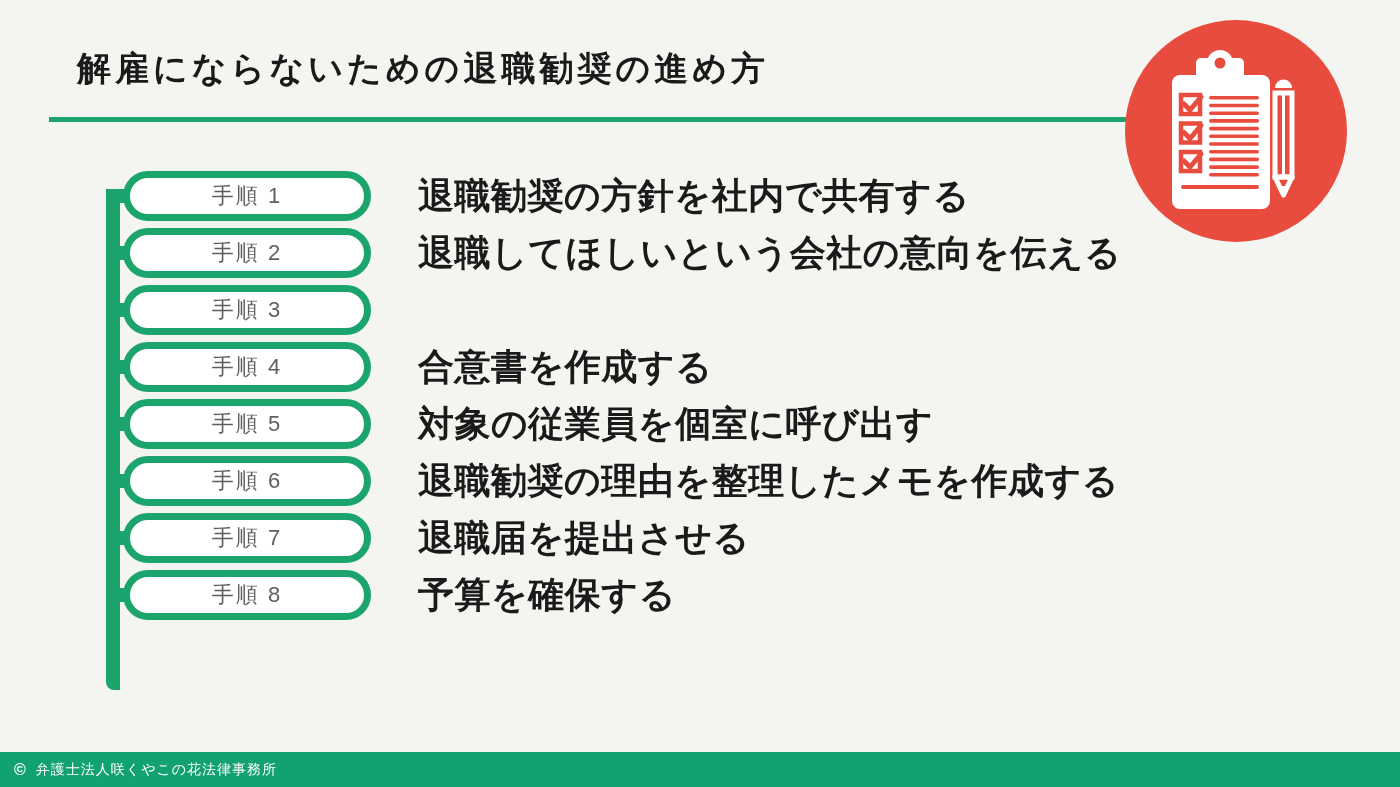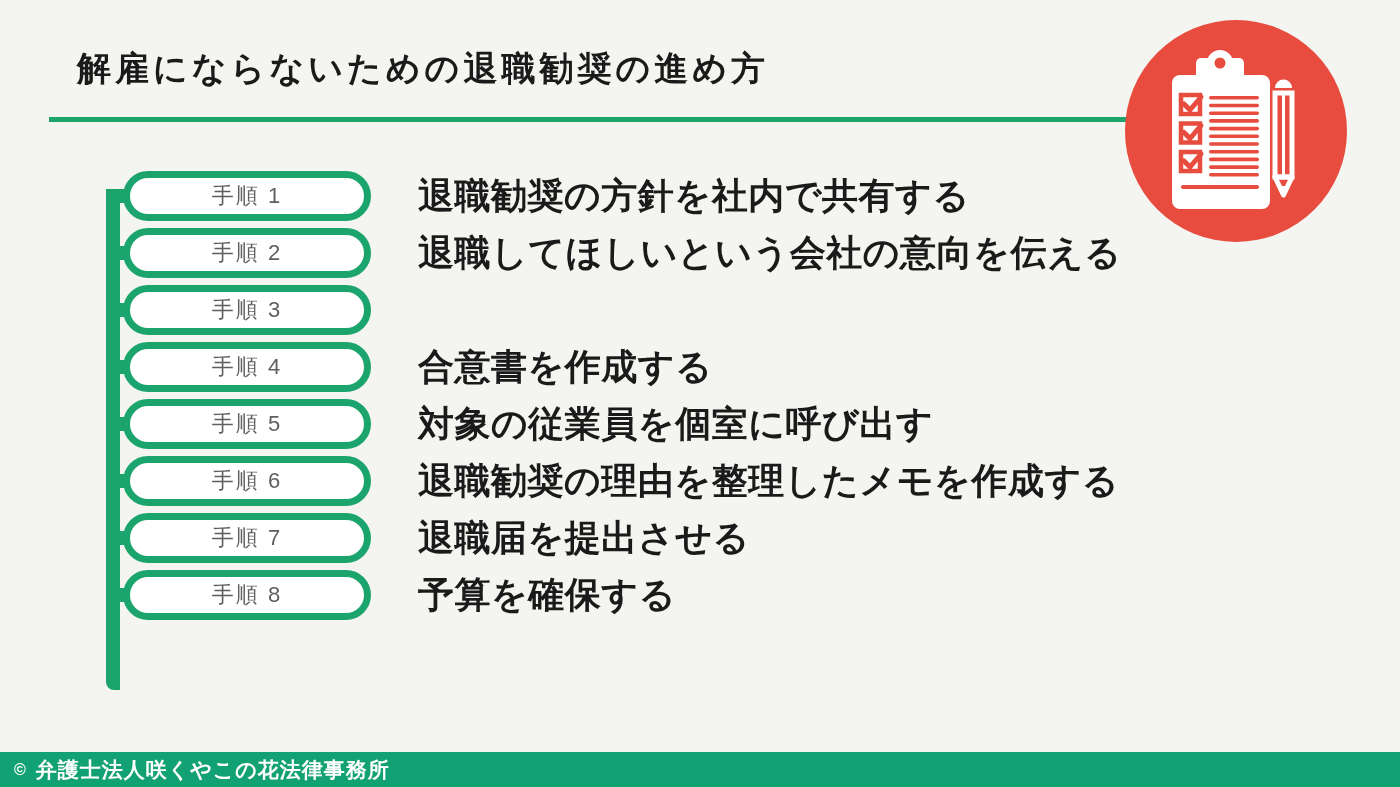--- a/index.html
+++ b/index.html
@@ -121,22 +121,22 @@
     z-index:3;
   }
   .footer .copysym{
     color:#ffffff;
     font-size:16px;
     font-weight:700;
     line-height:1;
   }
   .footer .copytext{
     color:#ffffff;
-    font-size:21px;
-    font-weight:700;
+    font-size:14px;
+    font-weight:400;
     letter-spacing:1px;
     white-space:nowrap;
   }
 </style>
 </head>
 <body>
 
 <div class="slide">
 
   <h1 class="title">解雇にならないための退職勧奨の進め方</h1>

